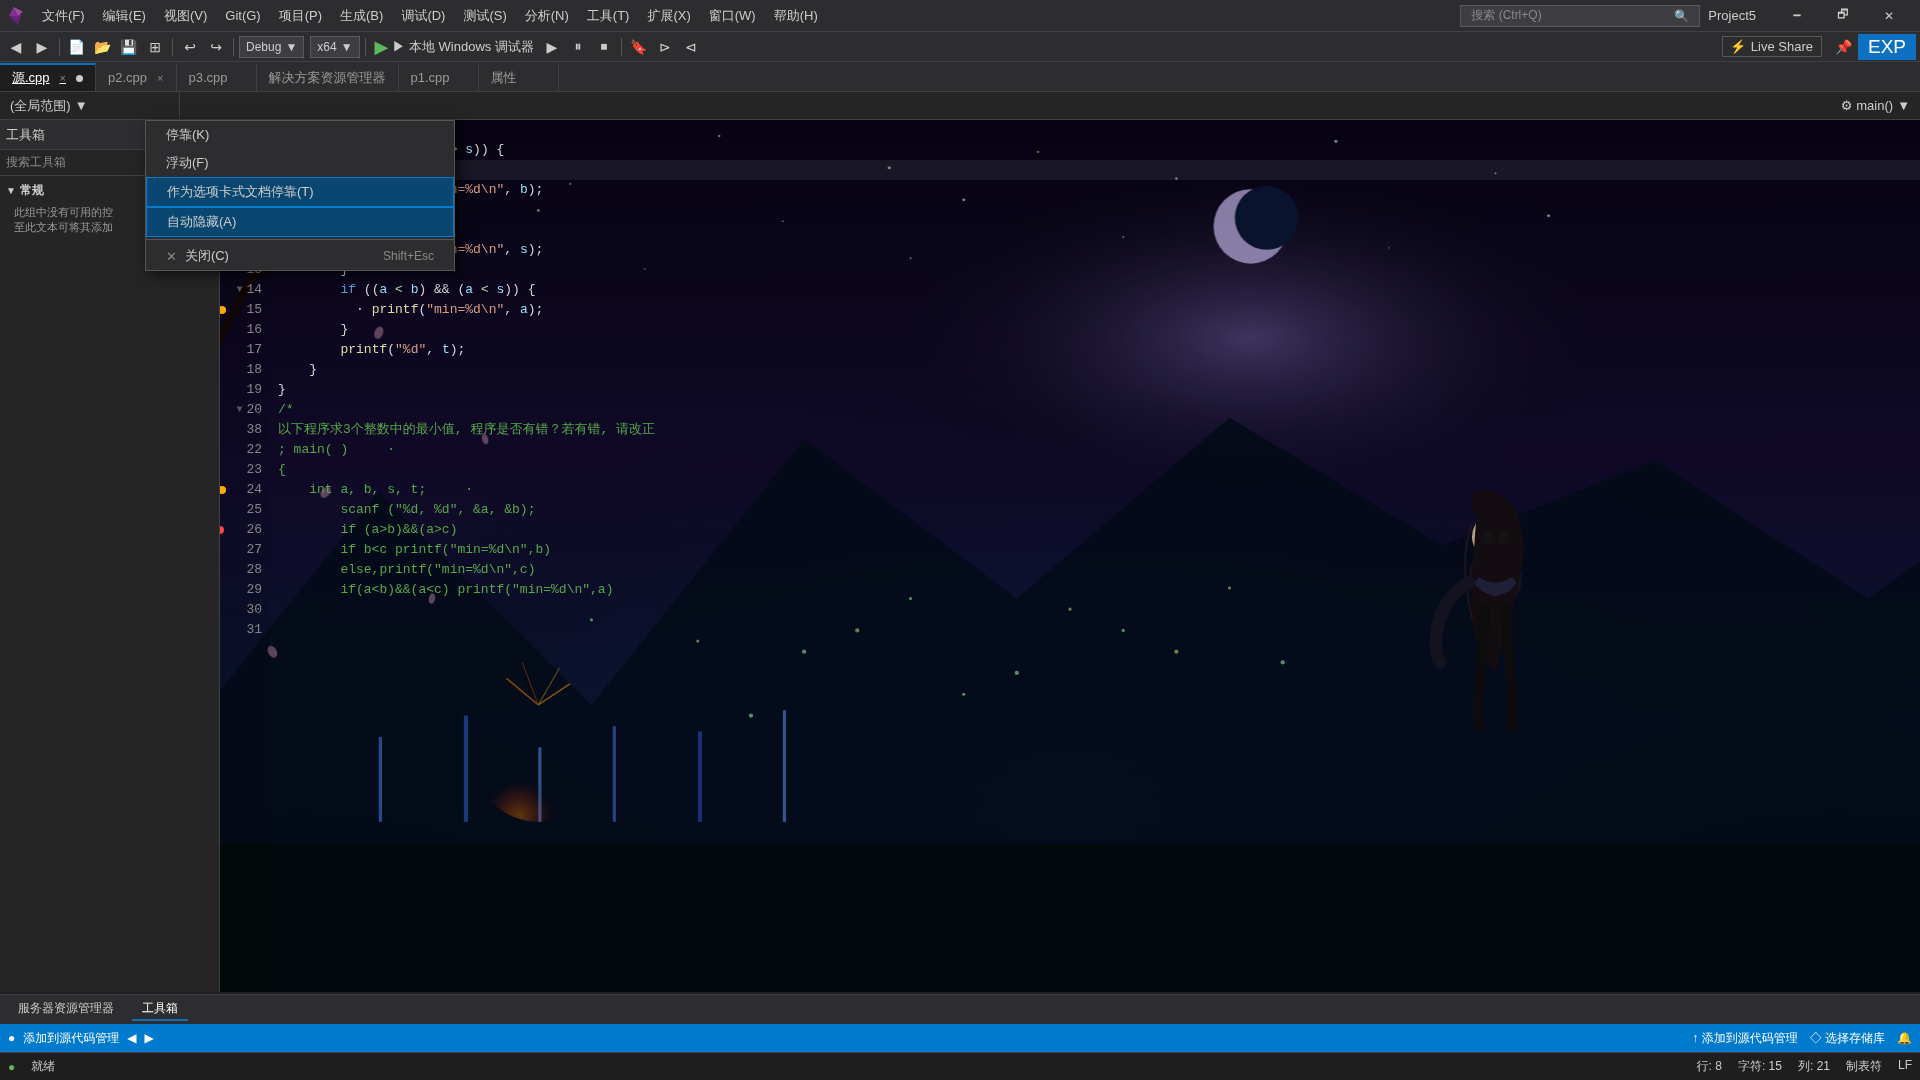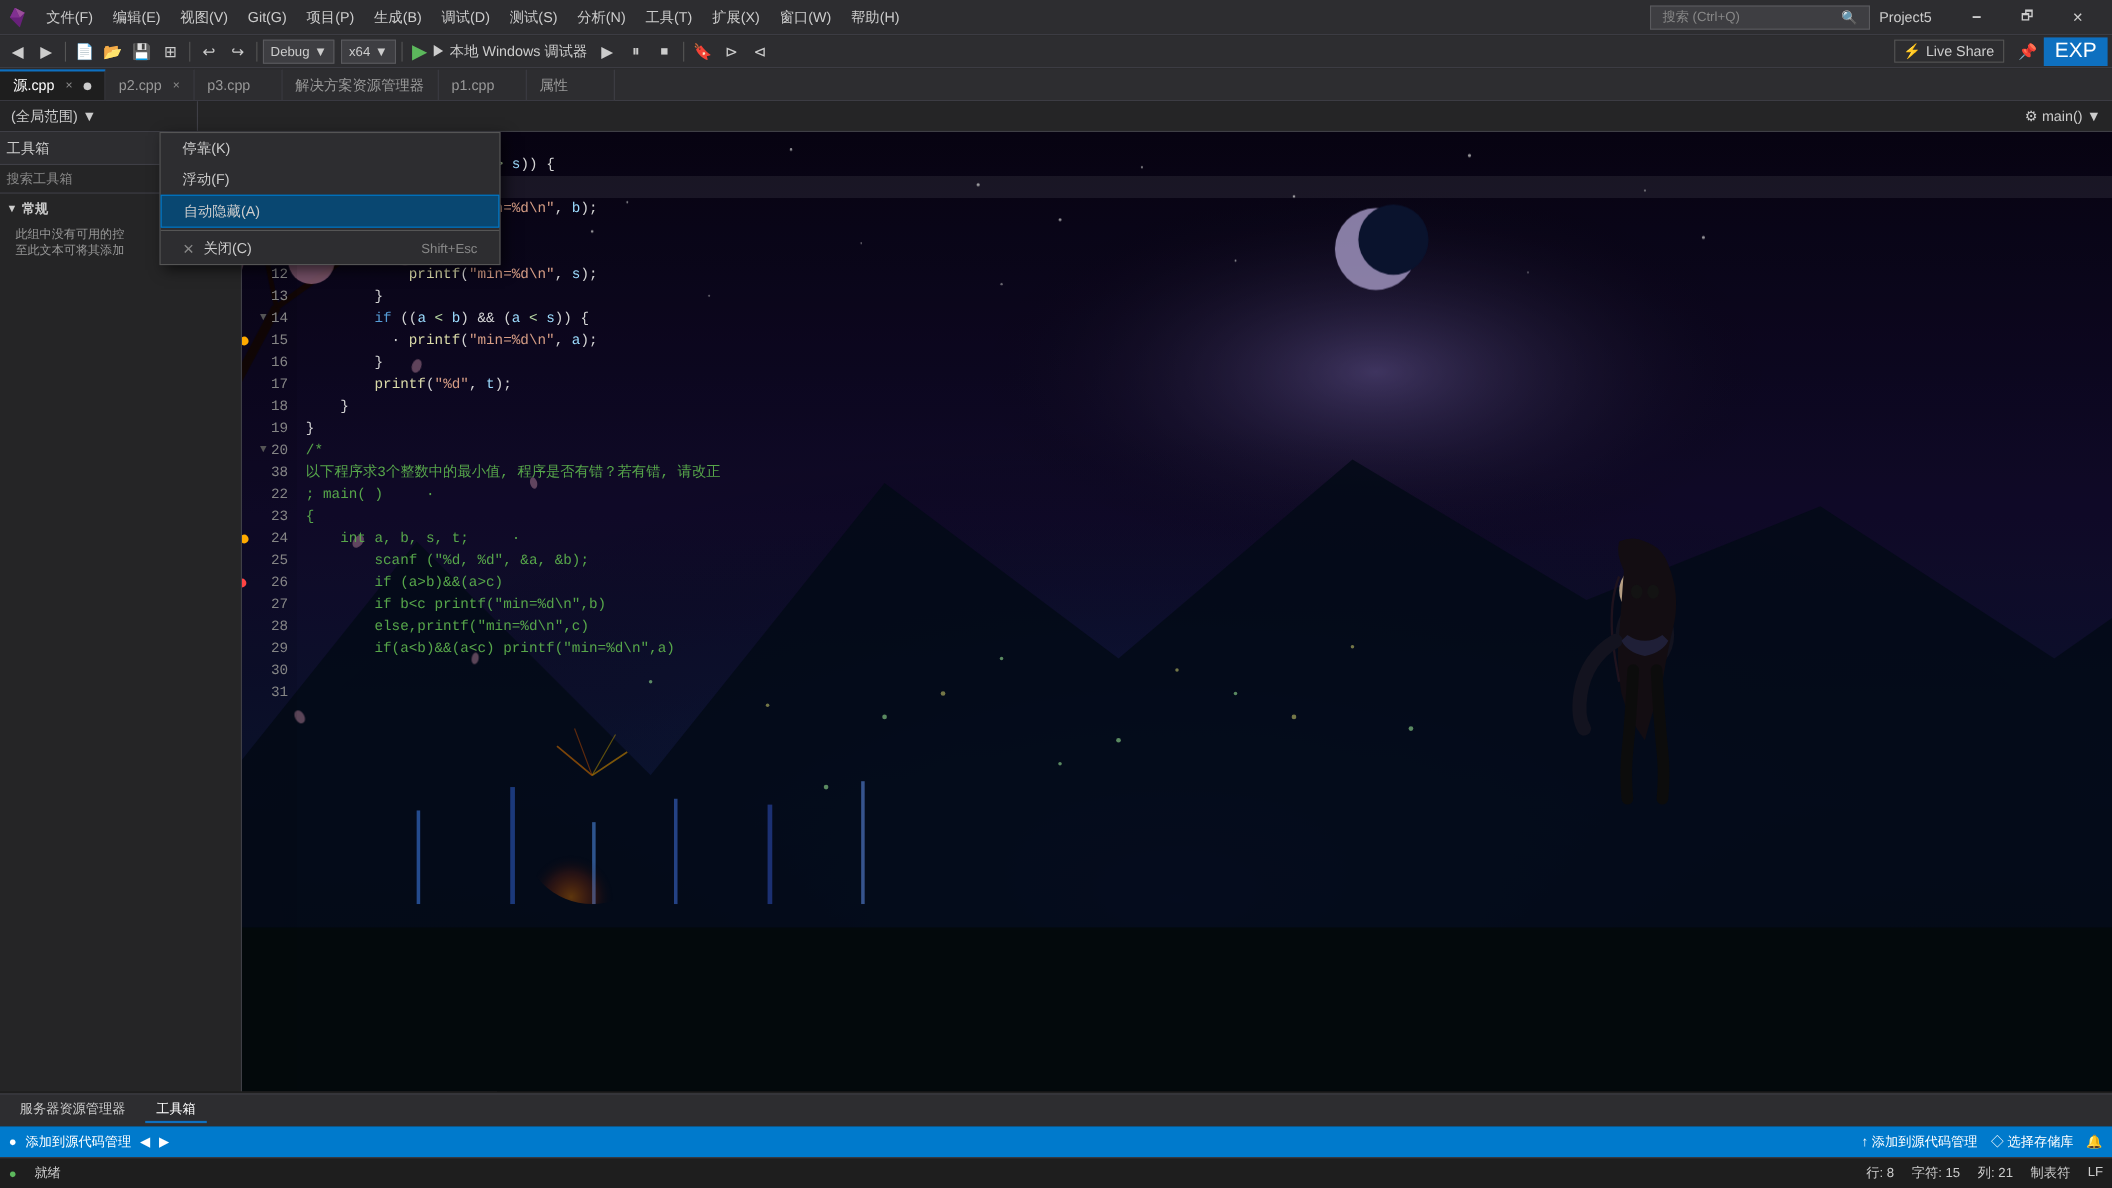--- a/index.html
+++ b/index.html
@@ -39,21 +39,21 @@
       font-size: 13px;
     }
     .title-right {
       display: flex; align-items: center; gap: 8px;
     }
     .search-box {
       background: #3e3e42;
       border: 1px solid #5a5a5e;
       color: #ccc;
       padding: 2px 10px;
-      width: 200px;
+      width: 240px;
       height: 22px;
       font-size: 12px;
       display: flex; align-items: center; justify-content: space-between;
     }
     .window-controls {
       display: flex; gap: 0;
     }
     .win-btn {
       width: 46px; height: 32px;
       display: flex; align-items: center; justify-content: center;
@@ -132,20 +132,21 @@
       cursor: pointer;
       font-size: 13px;
       border-right: 1px solid #3f3f46;
       border-top: 1px solid transparent;
       min-width: 80px;
     }
     .tab.active {
       background: #1e1e1e;
       color: #fff;
       border-top: 2px solid #0e70c0;
+      text-decoration: underline;
     }
     .tab-close { font-size: 11px; color: #888; margin-left: 4px; }
     .tab-dot { width: 7px; height: 7px; border-radius: 50%; background: #ccc; margin-left: 4px; }
 
     
     #scope-bar {
       height: 28px;
       background: #252526;
       display: flex;
       align-items: center;
@@ -527,20 +528,23 @@
         <span>至此文本可将其添加</span>
       </div>
     </div>
 
     <div id="context-menu">
       <div class="ctx-item">
         <span>停靠(K)</span>
       </div>
       <div class="ctx-item">
         <span>浮动(F)</span>
+      </div>
+      <div class="ctx-item highlighted red-border">
+        <span>作为选项卡式文档停靠(T)</span>
       </div>
       <div class="ctx-item highlighted">
         <span>自动隐藏(A)</span>
       </div>
       <div class="ctx-sep"></div>
       <div class="ctx-item">
         <span style="color:#888;">✕</span>
         <span>关闭(C)</span>
         <span class="ctx-shortcut">Shift+Esc</span>
       </div>

